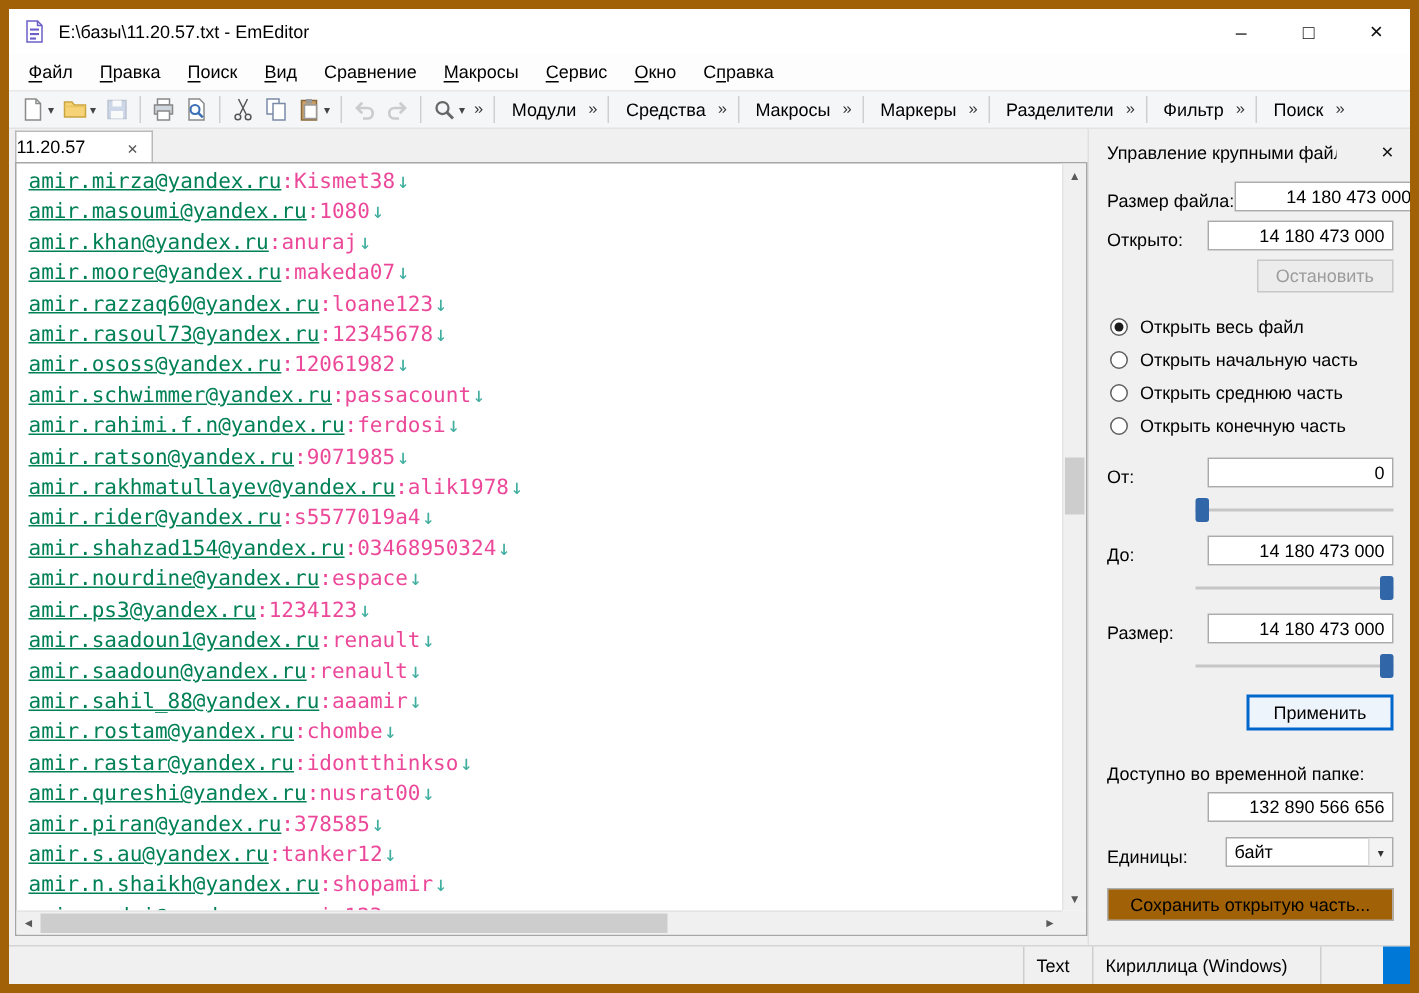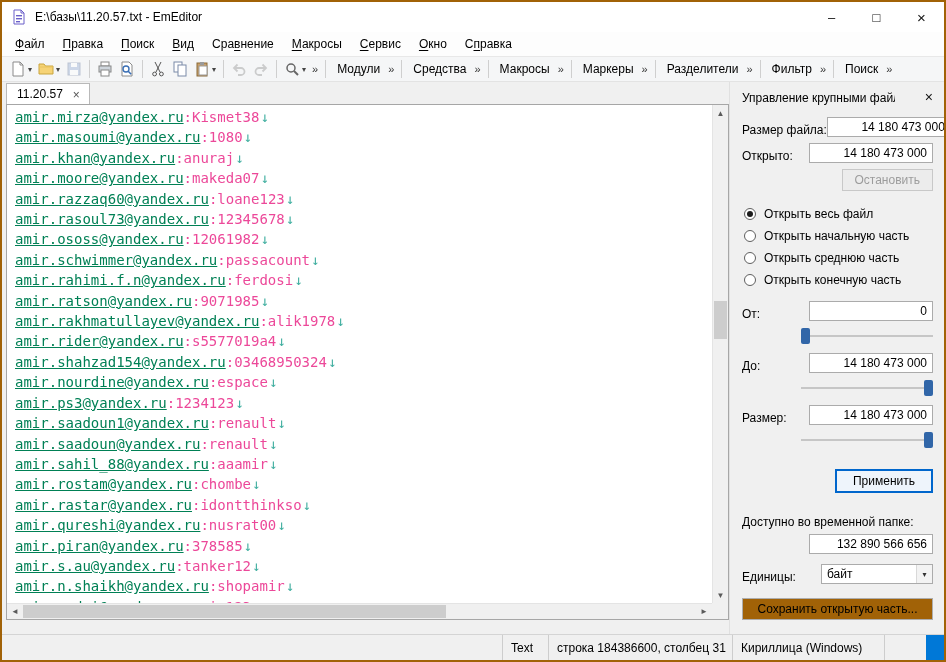--- a/index.html
+++ b/index.html
@@ -1,19 +1,19 @@
 <!DOCTYPE html>
 <html><head>
 <meta charset="utf-8">
 <style>
   * { box-sizing: border-box; margin: 0; padding: 0; }
   html,body { background:#d8d8d8; }
   .window {
     width: 946px; height: 662px;
-    border: 2px solid #a16207;
+    border: 6px solid #a16207;
     background: #f0f0f0;
     font-family: "Liberation Sans", sans-serif;
     position: relative; overflow: hidden;
     color: #000;
   }
   
   .titlebar { height: 30px; background: #fff; display: flex; align-items: center; }
   .app-icon { width: 16px; height: 16px; margin: 0 8px 0 9px; flex: none; }
   .title-text { font-size: 12px; white-space: nowrap; }
   .win-controls { margin-left: auto; display: flex; height: 100%; }
@@ -29,21 +29,21 @@
   .tb-btn .dd-arrow { font-size: 8px; color: #444; margin-left: 2px; }
   .tb-btn.disabled svg { opacity: .45; }
   .tb-sep { width: 1px; height: 18px; background: #cfcfcf; margin: 0 4px; flex: none; }
   .tb-group-label { font-size: 12px; padding: 0 5px 0 7px; white-space: nowrap; flex: none; }
   .tb-chevron { font-size: 11px; color: #333; padding: 0 3px; flex: none; }
   
   .content { display: flex; height: 554px; background: #f0f0f0; }
   .editor-pane { flex: 1; min-width: 0; display: flex; flex-direction: column; }
   .tabbar { height: 22px; display: flex; padding-left: 4px; align-items: flex-end; }
   .tab { background: #fff; border: 1px solid #b9b9b9; border-bottom: none; font-size: 12px;
-         display: flex; align-items: flex-end; gap: 10px; padding: 3px 9px 3px 10px; }
+         display: flex; align-items: flex-end; gap: 28px; padding: 3px 9px 3px 0; }
   .tab-close { color: #555; font-size: 12px; line-height: 1; }
   .editor-frame { margin-left: 4px; height: 516px; border: 1px solid #a6a6a6; background: #fff; position: relative; }
   .editor-text { position: absolute; left: 0; top: 0; right: 16px; bottom: 16px; overflow: hidden;
                  padding: 2px 0 0 8px; font-family: "DejaVu Sans Mono", "Liberation Mono", monospace;
                  font-size: 14px; line-height: 20.4px; white-space: pre; }
   .line { white-space: pre; }
   .email { color: #008055; text-decoration: underline; }
   .pass { color: #ec4899; }
   .eol { color: #3fae9f; padding-left: 1px; }
   
@@ -72,21 +72,21 @@
   .btn-row { display: flex; justify-content: flex-end; margin: 0 0 16px; }
   .radio-group { margin: 2px 0 14px 2px; }
   .radio-row { display: flex; align-items: center; gap: 8px; margin-bottom: 8px; }
   .rb { width: 12px; height: 12px; border: 1px solid #5f5f5f; border-radius: 50%; background: #fff; position: relative; flex: none; }
   .rb.checked::after { content: ""; position: absolute; inset: 2px; border-radius: 50%; background: #1c1c1c; }
   .slider-wrap { display: flex; justify-content: flex-end; margin: 0 0 8px; }
   .slider { position: relative; width: 132px; height: 18px; }
   .slider-track { position: absolute; left: 0; right: 0; top: 8px; height: 2px; background: #c6c6c6; }
   .slider-thumb { position: absolute; top: 1px; width: 9px; height: 16px; background: #3166a8; border-radius: 2px; }
   .slider-thumb.left { left: 0; } .slider-thumb.right { right: 0; }
-  .apply-row { margin: 20px 0 22px; }
+  .apply-row { margin: 10px 0 22px; }
   .pbtn.apply { border: 2px solid #0066cc; background: #eef4fb; height: 24px; padding: 0 16px; }
   .temp-label { margin: 2px 0 5px; white-space: nowrap; }
   .temp-row { display: flex; justify-content: flex-end; margin-bottom: 10px; }
   .units-row { margin-bottom: 14px; }
   .pselect { width: 112px; height: 20px; background: #fff; border: 1px solid #ababab; display: flex;
              align-items: center; justify-content: space-between; padding-left: 5px; flex: none; }
   .pselect .dd { width: 16px; align-self: stretch; display: flex; align-items: center; justify-content: center;
                  font-size: 8px; color: #333; border-left: 1px solid #d9d9d9; background: #f3f3f3; }
   .pbtn.save-part { width: 100%; }
   
@@ -320,19 +320,18 @@
           <span class="dd">▾</span>
         </span>
       </div>
       <button class="pbtn save-part">Сохранить открытую часть...</button>
     </div>
   </div>
 
   <div class="statusbar">
     <div class="sb-spacer"></div>
     <div class="sb-seg sb-mode">Text</div>
-    <div class="sb-seg sb-pos">строка 184386600, столбец 31</div>
     <div class="sb-seg sb-enc">Кириллица (Windows)</div>
     <div class="sb-seg sb-tail"></div>
     <div class="sb-blue"></div>
   </div>
 
 </div>
 
 </body></html>

